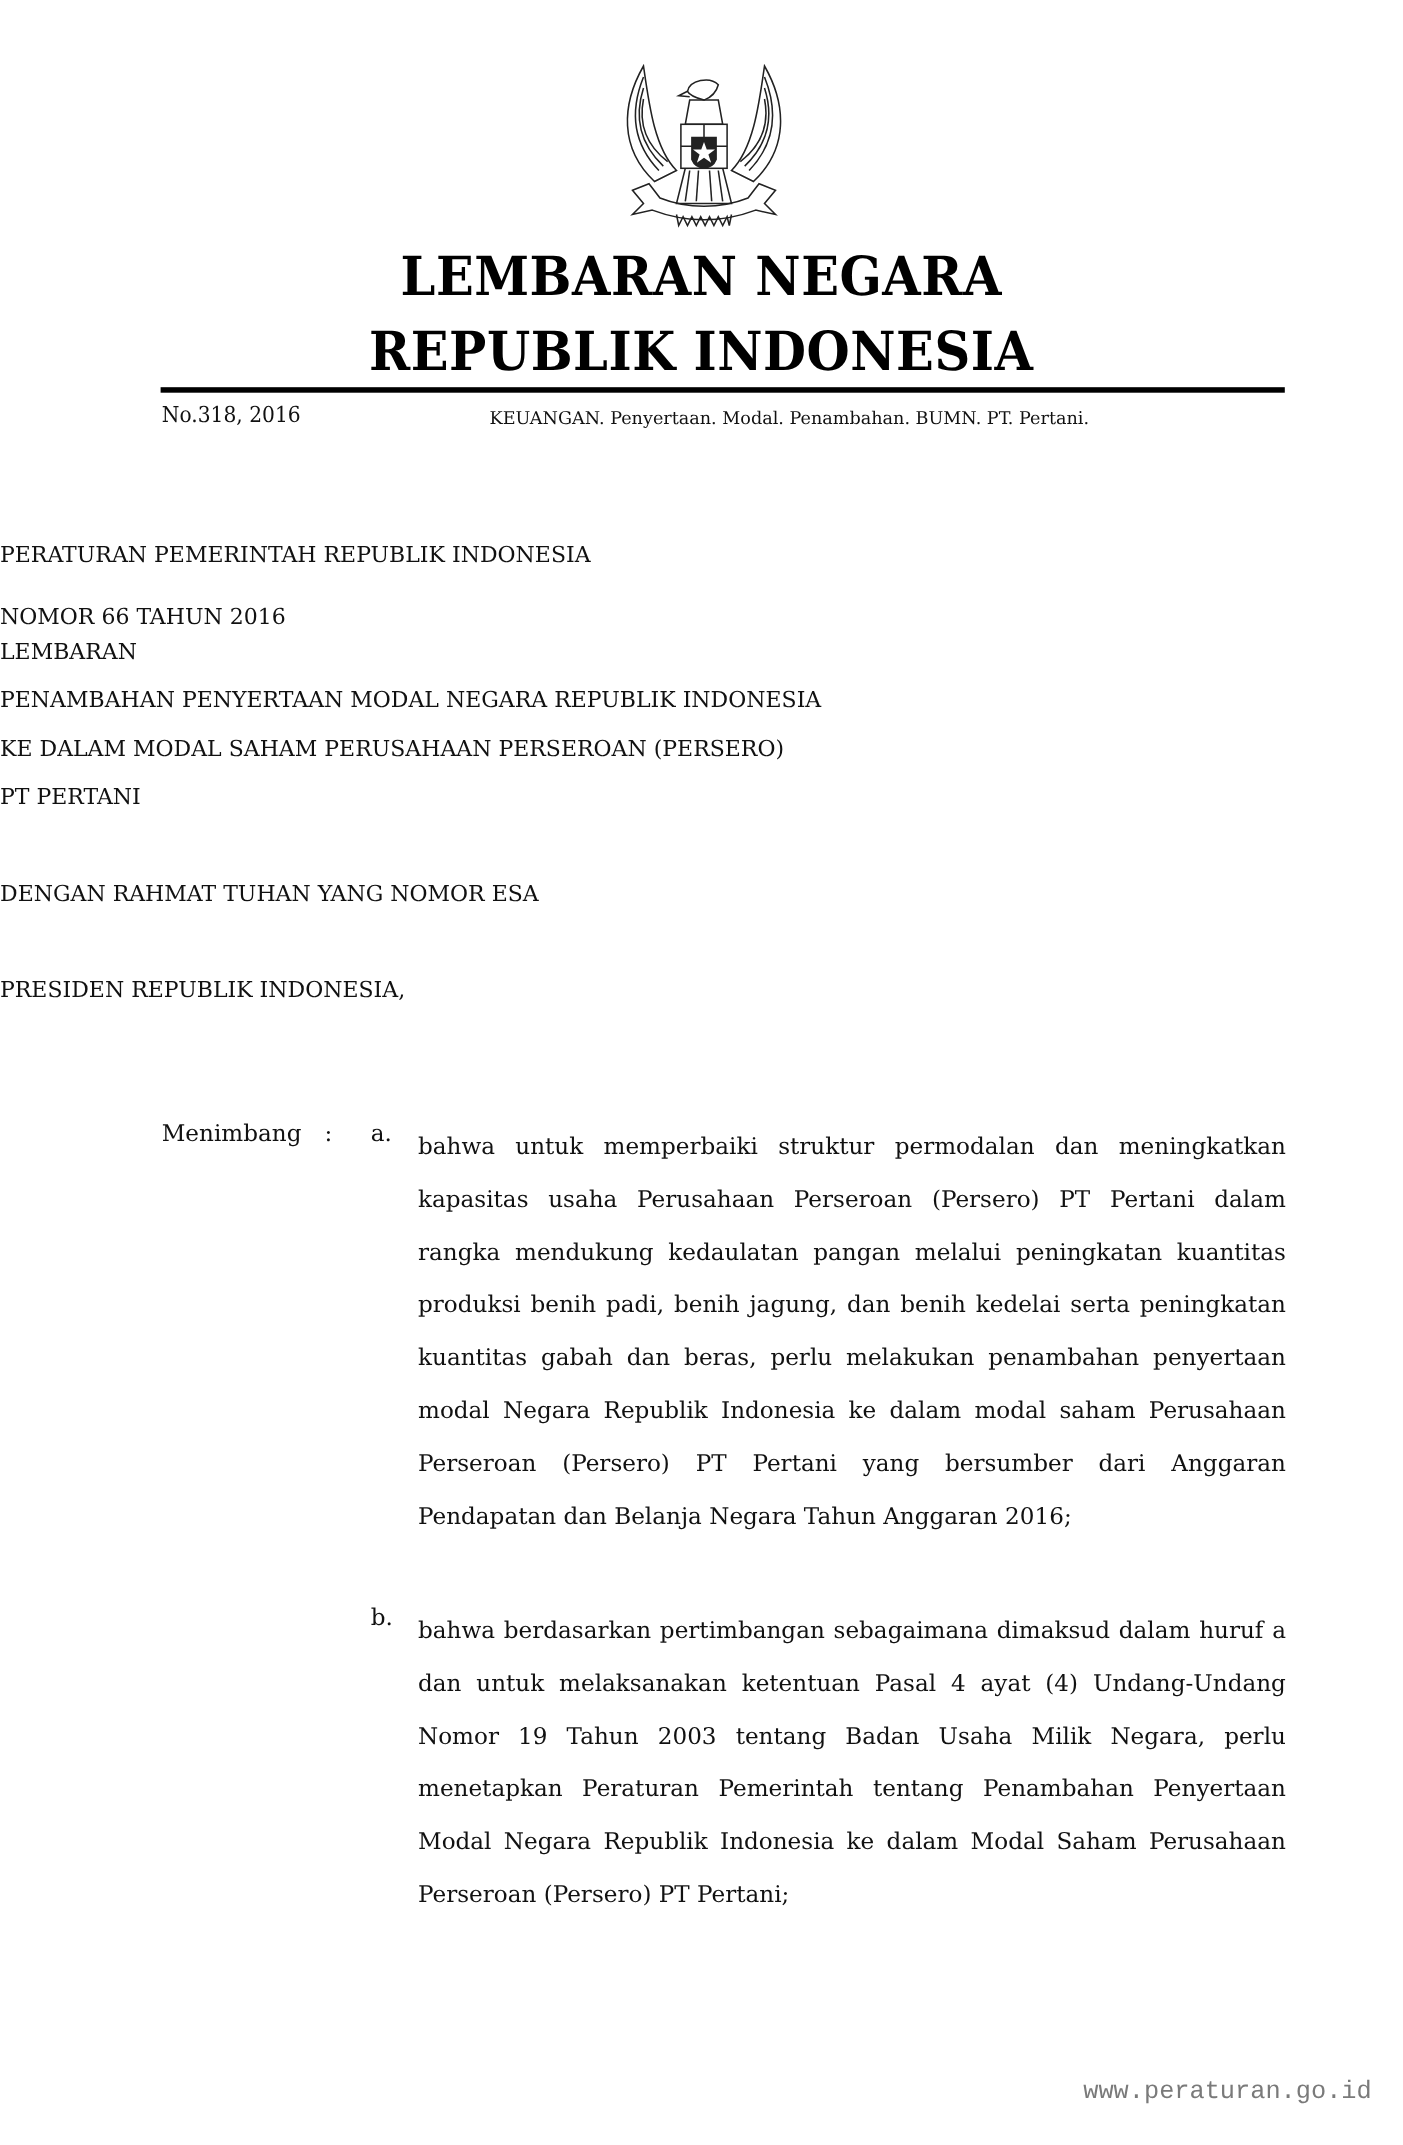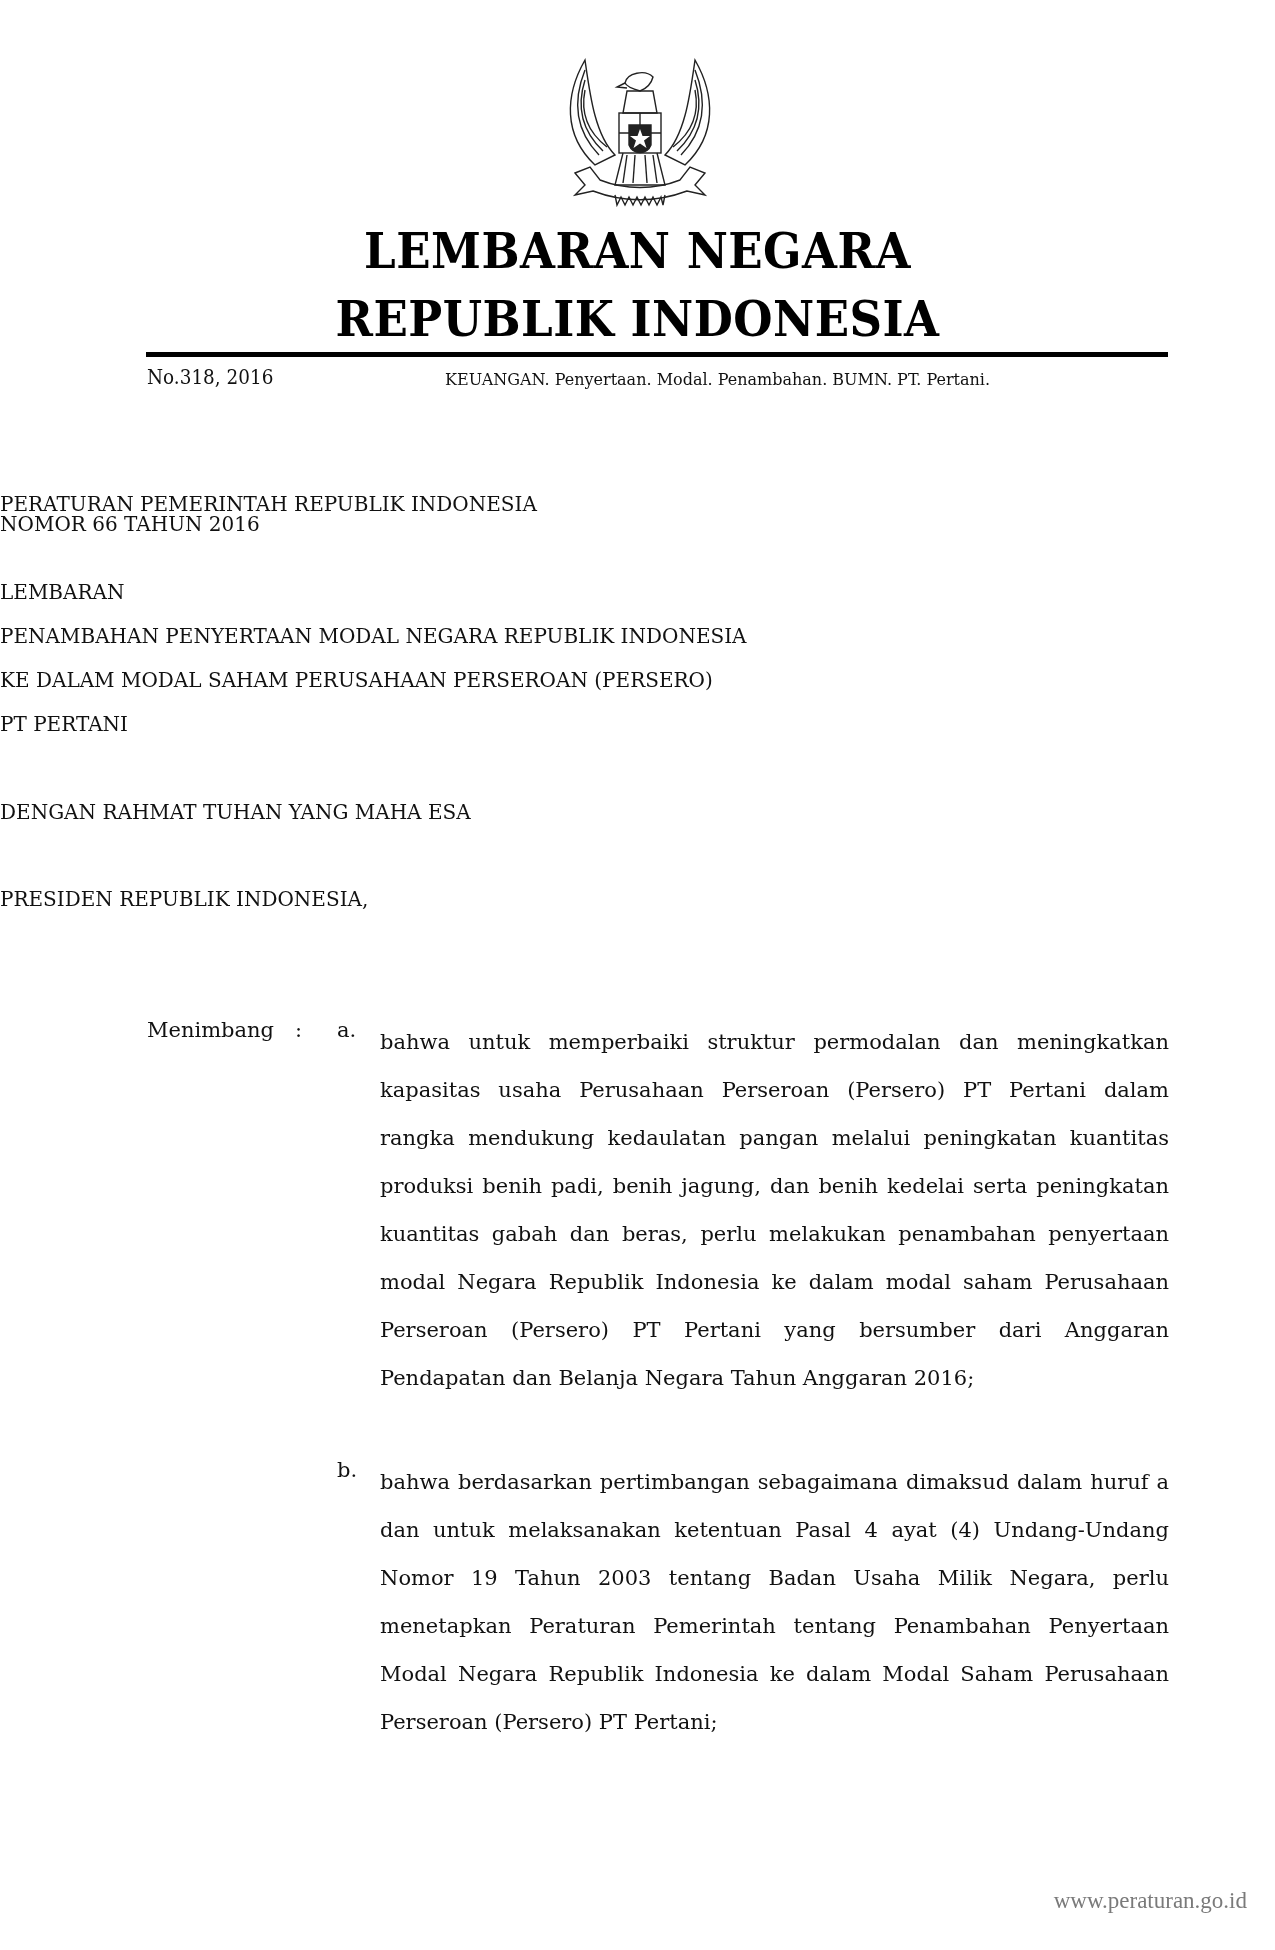--- a/index.html
+++ b/index.html
@@ -42,21 +42,21 @@
   .item { position: absolute; left: 190px; width: 832px; }
   .item-letter { position: absolute; left: 0; top: 0; }
   .item-text {
     position: absolute; left: 43px; top: 0; width: 789px;
     line-height: 48px; text-align: justify; text-align-last: left;
   }
   .item-a { top: 0; }
   .item-b { top: 440px; }
   .footer-url {
     position: absolute; right: 28px; top: 1888px;
-    font-family: Liberation Serif, serif; font-size: 23px; color: #7a7a7a;
+    font-family: Liberation Mono, monospace; font-size: 23px; color: #7a7a7a;
   }
 </style>
 </head>
 <body>
 
 <div class="emblem">
   <svg width="170" height="155" viewBox="0 0 170 155">
     <g fill="none" stroke="#222" stroke-width="1.4">
 
       <path d="M30 5 C10 40, 8 80, 40 110 L60 100 C40 80, 35 40, 30 5 Z"></path>
@@ -94,27 +94,27 @@
 </div>
 
 <div class="masthead mast1">LEMBARAN NEGARA</div>
 <div class="masthead mast2">REPUBLIK INDONESIA</div>
 <div class="rule"></div>
 
 <div class="gazette-no">No.318, 2016</div>
 <div class="subject">KEUANGAN. Penyertaan. Modal. Penambahan. BUMN. PT. Pertani.</div>
 
 <div class="center-line" style="top:492px">PERATURAN PEMERINTAH REPUBLIK INDONESIA</div>
-<div class="center-line" style="top:512px">NOMOR 66 TAHUN 2016</div>
+<div class="center-line" style="top:548px">NOMOR 66 TAHUN 2016</div>
 <div class="center-line" style="top:580px">LEMBARAN</div>
 <div class="center-line" style="top:624px">PENAMBAHAN PENYERTAAN MODAL NEGARA REPUBLIK INDONESIA</div>
 <div class="center-line" style="top:668px">KE DALAM MODAL SAHAM PERUSAHAAN PERSEROAN (PERSERO)</div>
 <div class="center-line" style="top:712px">PT PERTANI</div>
 
-<div class="center-line" style="top:800px">DENGAN RAHMAT TUHAN YANG MAHA ESA</div>
+<div class="center-line" style="top:800px">DENGAN RAHMAT TUHAN YANG NOMOR ESA</div>
 <div class="center-line" style="top:887px">PRESIDEN REPUBLIK INDONESIA,</div>
 
 <div class="considering">
   <span class="lbl">Menimbang</span>
   <span class="colon">:</span>
 
   <div class="item item-a">
     <span class="item-letter">a.</span>
     <div class="item-text">bahwa untuk memperbaiki struktur permodalan dan meningkatkan kapasitas usaha Perusahaan Perseroan (Persero) PT Pertani dalam rangka mendukung kedaulatan pangan melalui peningkatan kuantitas produksi benih padi, benih jagung, dan benih kedelai serta peningkatan kuantitas gabah dan beras, perlu melakukan penambahan penyertaan modal Negara Republik Indonesia ke dalam modal saham Perusahaan Perseroan (Persero) PT Pertani yang bersumber dari Anggaran Pendapatan dan Belanja Negara Tahun Anggaran 2016;</div>
   </div>

